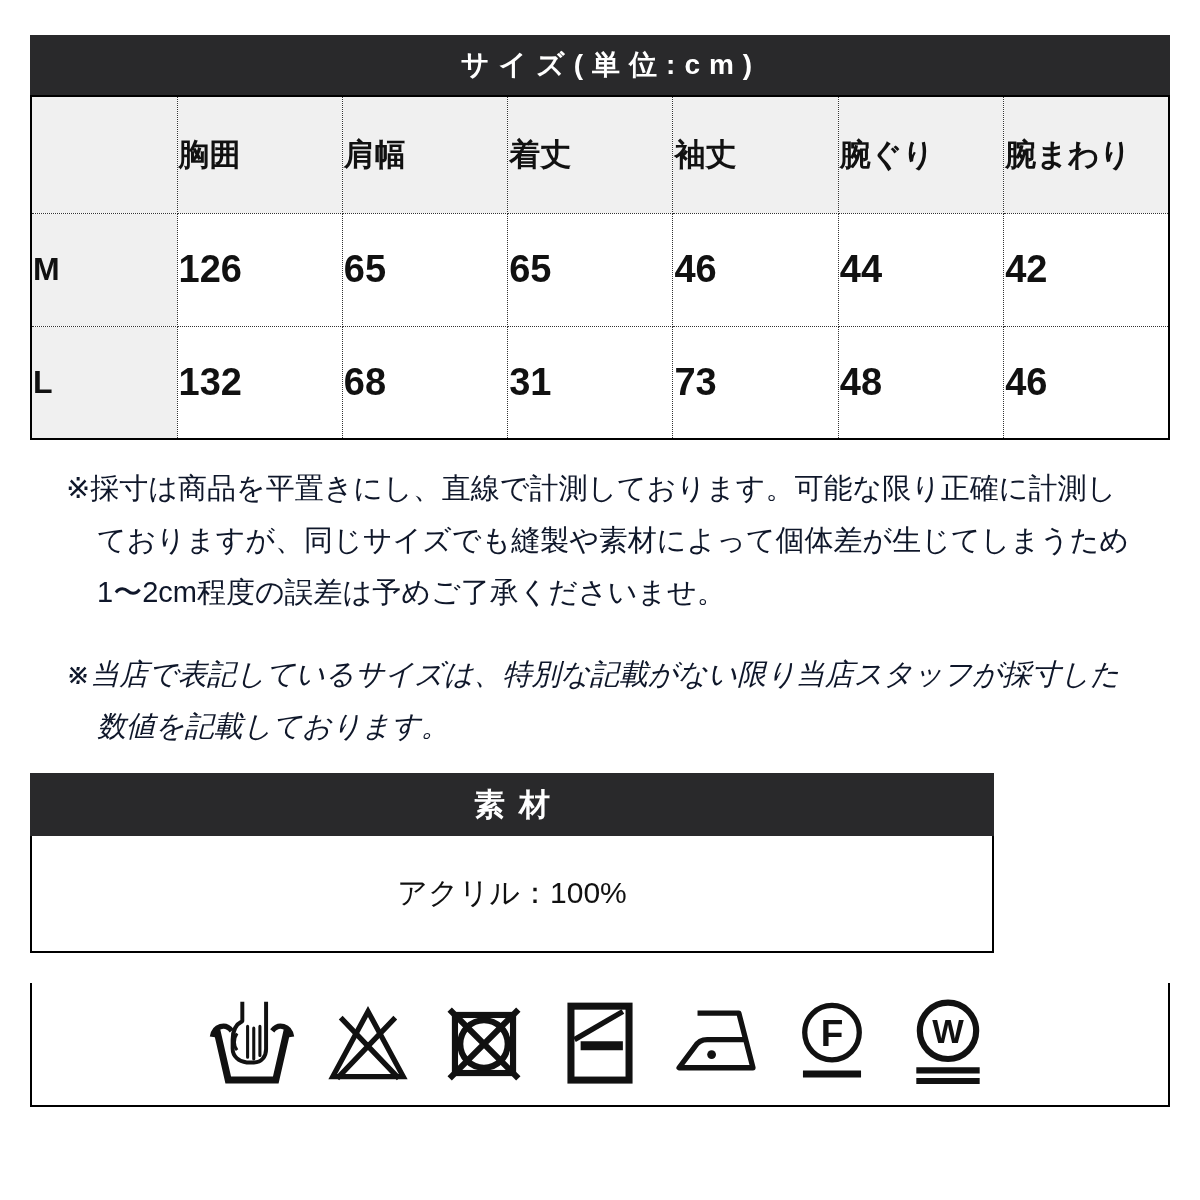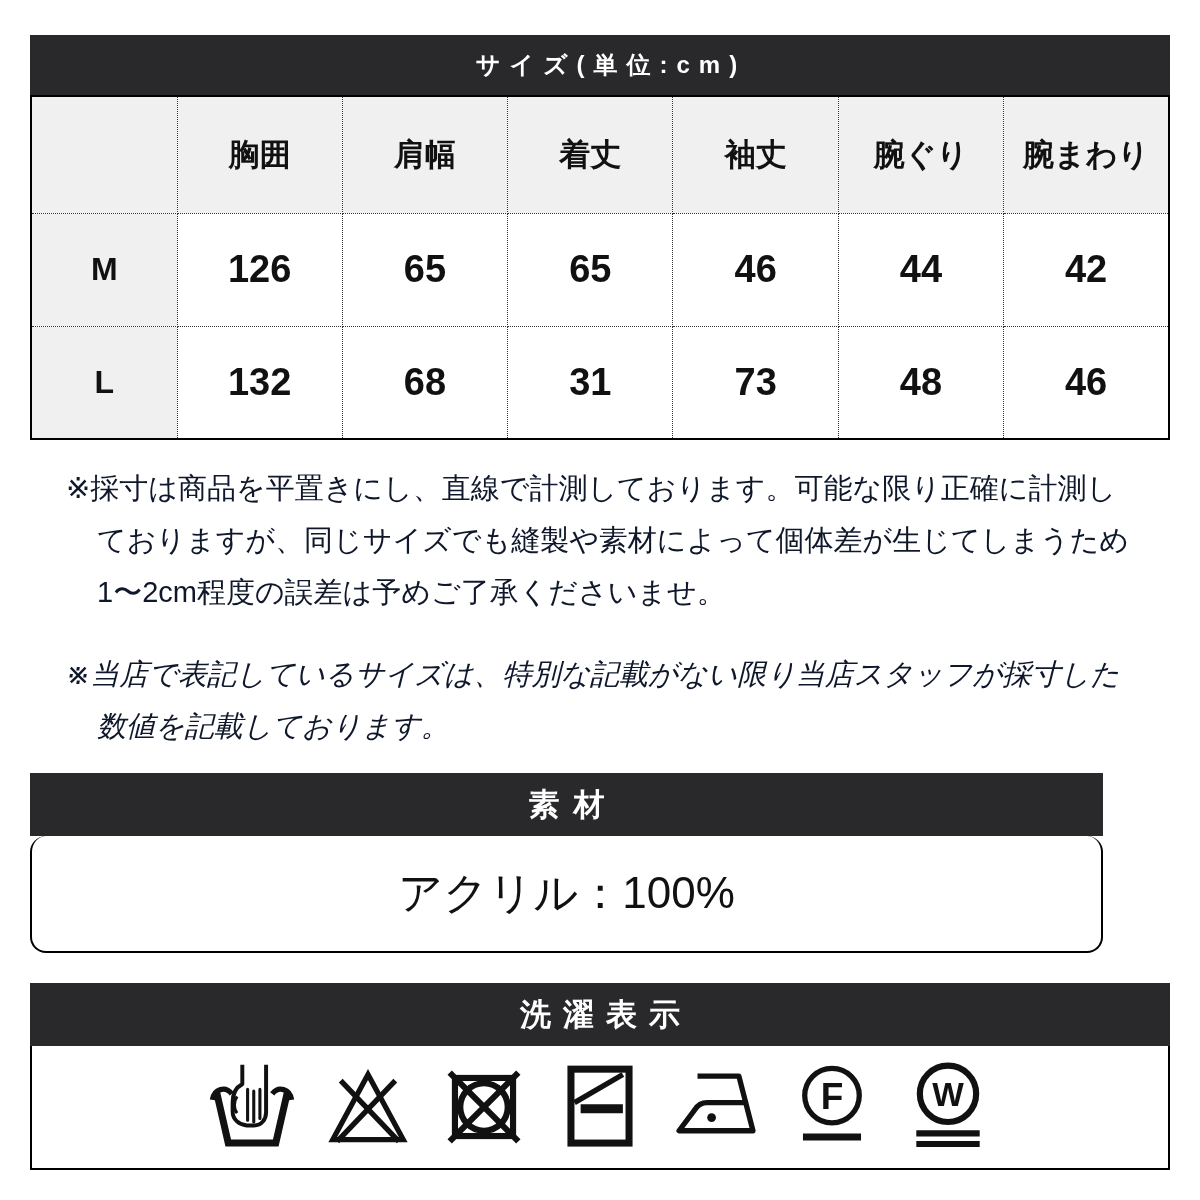--- a/index.html
+++ b/index.html
@@ -11,52 +11,52 @@
   }
   .abs { position:absolute; }
 
   .band {
     background:#29292b; color:#fff; font-weight:bold;
     display:flex; align-items:center; justify-content:center;
   }
 
   
   #size-section { left:30px; top:35px; width:1140px; }
-  #size-band { height:60px; font-size:24px; letter-spacing:9px; padding-left:22px; }
+  #size-band { height:60px; font-size:28px; letter-spacing:9px; padding-left:22px; }
   table.size {
     width:1140px; border-collapse:collapse; table-layout:fixed;
     border:2px solid #000; background:#fff;
   }
   table.size col.c0 { width:146px; }
   table.size td {
-    border:1px dotted #333; text-align:center; vertical-align:middle;
+    border:1px dotted #333; vertical-align:middle;
     overflow:hidden;
     margin-top:19px;
   }
   tr.head td { height:117px; background:#f0f0f0; font-weight:bold; font-size:31px; }
   tr.data td { height:113px; font-size:38px; font-weight:700; }
   tr.data td.size-cell { background:#f0f0f0; font-weight:bold; font-size:32px; }
 
   
   .note {
     position:absolute; left:66px; width:1104px;
     font-size:29px; line-height:52px; white-space:pre-line;
     padding-left:31px; text-indent:-31px; color:#0f172a;
   }
   #note1 { top:462px; }
   #note2 { top:648px;font-style:italic; }
 
   
-  #material-section { left:30px; top:773px; width:1073px; }
+  #material-section { left:30px; top:773px; width:964px; }
   #material-band { height:63px; font-size:31px; letter-spacing:14px; padding-left:14px; }
   .section-body {
     border:2px solid #000; border-top:none; background:#fff;
     display:flex; align-items:center; justify-content:center;
   }
-  #material-body { height:117px; font-size:44px;border-radius:16px; }
+  #material-body { height:117px; font-size:30px; }
 
   #laundry-section { left:30px; top:983px; width:1140px; }
   #laundry-band { height:63px; font-size:31px; letter-spacing:12px; padding-left:12px; }
   #laundry-body { height:124px; gap:28px; }
 
   svg.care { width:88px; height:100px; display:block; }
   svg.care .s { fill:none; stroke:#111; }
   svg.care text {
     fill:#111; font-family:"Liberation Sans","DejaVu Sans",sans-serif;
     font-weight:bold; text-anchor:middle;
@@ -114,21 +114,20 @@
 1〜2cm程度の誤差は予めご了承くださいませ。</div>
 <div class="note" id="note2">※当店で表記しているサイズは、特別な記載がない限り当店スタッフが採寸した
 数値を記載しております。</div>
 
 <div class="abs" id="material-section">
   <div class="band" id="material-band">素材</div>
   <div class="section-body" id="material-body">アクリル：100%</div>
 </div>
 
 <div class="abs" id="laundry-section">
-  <div class="band" id="laundry-band">洗濯表示</div>
   <div class="section-body" id="laundry-body">
 
     <svg class="care" viewBox="0 0 100 100">
       <path class="s" stroke-width="8" d="M10,34 L23,91 L77,91 L90,34"></path>
       <path class="s" stroke-width="6" d="M5,42 C7,29 20,26 27,35"></path>
       <path class="s" stroke-width="6" d="M73,35 C80,26 93,29 95,42"></path>
       <path d="M39,2 L39,24 C31,28 28,37 28,45 L28,55 C28,64 35,70 44,71 L52,71 C61,71 66,64 66,56 L66,2" fill="#ffffff" stroke="#111" stroke-width="4.5" stroke-linejoin="round"></path>
       <path class="s" stroke-width="3.5" stroke-linecap="round" d="M45,30 L45,65 M52,32 L52,67 M59,30 L59,63"></path>
       <path class="s" stroke-width="3.5" d="M33,38 C29,44 29,52 33,57"></path>
     </svg>

